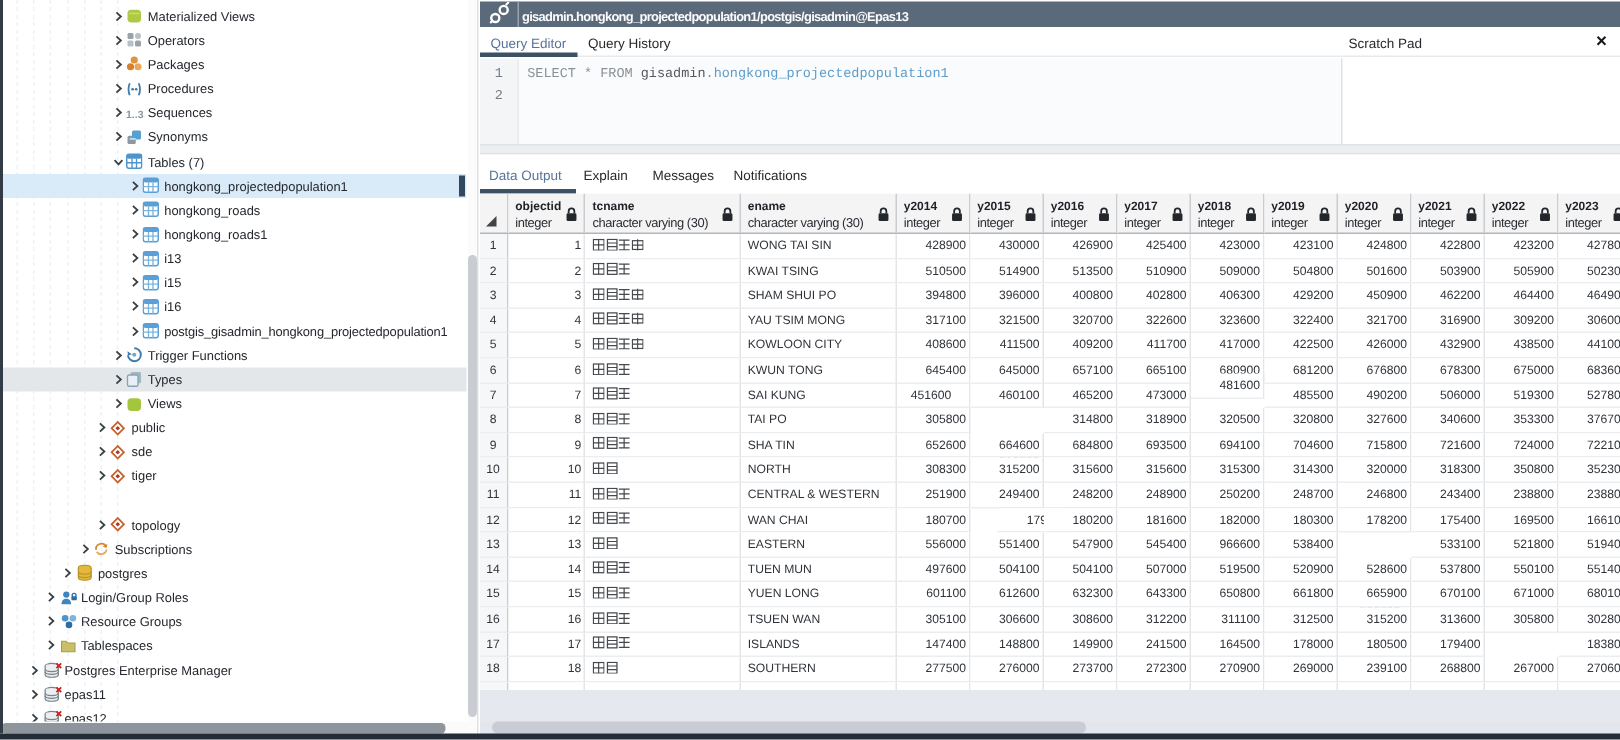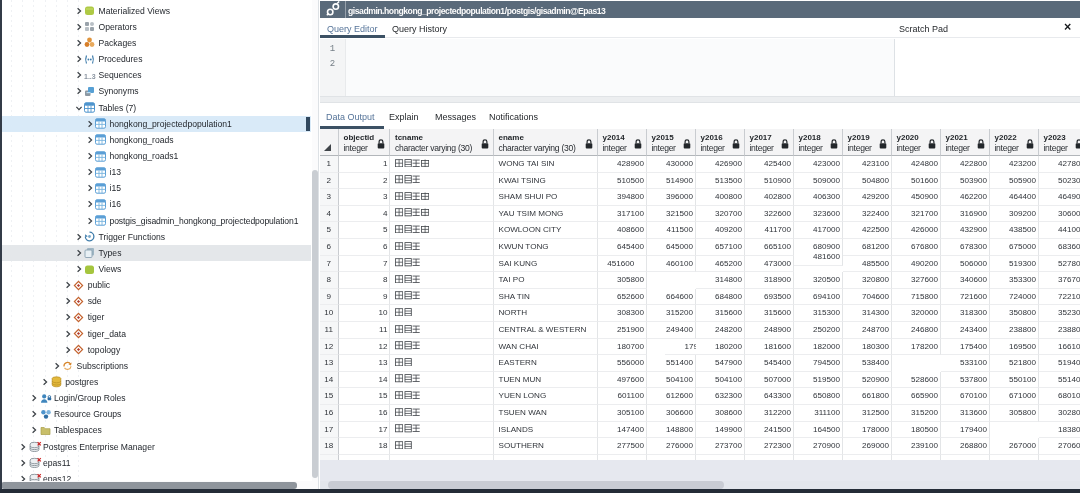--- a/index.html
+++ b/index.html
@@ -330,34 +330,20 @@
         </svg>
       </span>
 <span class="tico" style="left:73.2px;top:2.6px">
         <svg width="11" height="11" viewBox="0 0 11 11">
           <rect x="2.6" y="2.6" width="5.8" height="5.8" fill="none" stroke="#c4622d" stroke-width="1.2" transform="rotate(45 5.5 5.5)"></rect>
           <rect x="4.4" y="4.4" width="2.2" height="2.2" fill="#b03a2e" transform="rotate(45 5.5 5.5)"></rect>
         </svg>
       </span>
 <span class="tlabel" style="left:87.7px">tiger</span>
 </div>
-<div class="trow" style="top:325.5px;">
-<span class="arr" style="left:63.7px;top:4px">
-        <svg width="8" height="8" viewBox="0 0 8 8">
-          <path d="M2.6 1.2 L5.6 4 L2.6 6.8" stroke="#3a3f44" stroke-width="1.2" fill="none"></path>
-        </svg>
-      </span>
-<span class="tico" style="left:73.2px;top:2.6px">
-        <svg width="11" height="11" viewBox="0 0 11 11">
-          <rect x="2.6" y="2.6" width="5.8" height="5.8" fill="none" stroke="#c4622d" stroke-width="1.2" transform="rotate(45 5.5 5.5)"></rect>
-          <rect x="4.4" y="4.4" width="2.2" height="2.2" fill="#b03a2e" transform="rotate(45 5.5 5.5)"></rect>
-        </svg>
-      </span>
-<span class="tlabel" style="left:87.7px">tiger_data</span>
-</div>
 <div class="trow" style="top:341.7px;">
 <span class="arr" style="left:63.7px;top:4px">
         <svg width="8" height="8" viewBox="0 0 8 8">
           <path d="M2.6 1.2 L5.6 4 L2.6 6.8" stroke="#3a3f44" stroke-width="1.2" fill="none"></path>
         </svg>
       </span>
 <span class="tico" style="left:73.2px;top:2.6px">
         <svg width="11" height="11" viewBox="0 0 11 11">
           <rect x="2.6" y="2.6" width="5.8" height="5.8" fill="none" stroke="#c4622d" stroke-width="1.2" transform="rotate(45 5.5 5.5)"></rect>
           <rect x="4.4" y="4.4" width="2.2" height="2.2" fill="#b03a2e" transform="rotate(45 5.5 5.5)"></rect>
@@ -509,20 +495,21 @@
 <span class="abs" style="left:7px;top:6px;color:#567499">Query Editor</span>
 <span class="abs" style="left:72px;top:6px;color:#26292d">Query History</span>
 <span class="abs" style="left:0px;top:17px;width:65px;height:3px;background:#3c5164"></span>
 <span class="abs" style="left:579px;top:6px;color:#26292d">Scratch Pad</span>
 <span class="abs" style="left:744px;top:1.5px;color:#15181b;font-size:12.5px;font-weight:bold">×</span>
 </div>
 <div id="editor">
 <div id="gutter">
         <div style="padding-top:3px;line-height:15px">1<br>2</div>
       </div>
+<div class="cm abs" style="left:31.5px;top:3px;line-height:15px"><span style="color:#8b9096">SELECT </span><span style="color:#8b9096">* </span><span style="color:#8b9096">FROM </span><span style="color:#55595e">gisadmin</span><span style="color:#8b9096">.</span><span style="color:#5f9cc8">hongkong_projectedpopulation1</span></div>
 </div>
 <div id="scratch"></div>
 <div id="splitter"></div>
 <div id="otabs">
 <span class="abs" style="left:6px;top:9px;color:#567499">Data Output</span>
 <span class="abs" style="left:69px;top:9px;color:#26292d">Explain</span>
 <span class="abs" style="left:115px;top:9px;color:#26292d">Messages</span>
 <span class="abs" style="left:169px;top:9px;color:#26292d">Notifications</span>
 <span class="abs" style="left:0px;top:23px;width:64px;height:3px;background:#3c5164"></span>
 </div>
@@ -915,21 +902,21 @@
           <path d="M0.6 4.2 h7.3 M4.2 0.6 v7.3" stroke="#45494e" stroke-width="0.8"></path>
         </svg><svg width="8.2" height="8.4" viewBox="0 0 8.4 8.4" style="display:inline-block;vertical-align:-1px;margin-right:0.4px">
           <rect x="1" y="0.5" width="6.5" height="7.5" fill="none" stroke="#45494e" stroke-width="0.85"></rect>
           <path d="M1 3 h6.5 M1 5.5 h6.5" stroke="#45494e" stroke-width="0.8"></path>
         </svg></div>
 <div class="dcell txt" style="left:173.5px;top:226.2px;width:104.0px;height:16.6px;line-height:15.600000000000001px;">EASTERN</div>
 <div class="dcell num" style="left:277.5px;top:226.2px;width:49.0px;height:16.6px;line-height:15.600000000000001px;">556000</div>
 <div class="dcell num" style="left:326.5px;top:226.2px;width:49.0px;height:16.6px;line-height:15.600000000000001px;">551400</div>
 <div class="dcell num" style="left:375.5px;top:226.2px;width:49.0px;height:16.6px;line-height:15.600000000000001px;">547900</div>
 <div class="dcell num" style="left:424.5px;top:226.2px;width:49.0px;height:16.6px;line-height:15.600000000000001px;">545400</div>
-<div class="dcell num" style="left:473.5px;top:226.2px;width:49.0px;height:16.6px;line-height:15.600000000000001px;">794500</div>
+<div class="dcell num" style="left:473.5px;top:226.2px;width:49.0px;height:16.6px;line-height:15.600000000000001px;">966600</div>
 <div class="dcell num" style="left:522.5px;top:226.2px;width:49.0px;height:16.6px;line-height:15.600000000000001px;">538400</div>
 <div class="dcell num" style="left:567px;top:226.2px;width:49.0px;height:16.6px;line-height:15.600000000000001px;margin-top:45px;">536700</div>
 <div class="dcell num" style="left:620.5px;top:226.2px;width:49.0px;height:16.6px;line-height:15.600000000000001px;">533100</div>
 <div class="dcell num" style="left:669.5px;top:226.2px;width:49.0px;height:16.6px;line-height:15.600000000000001px;">521800</div>
 <div class="dcell num" style="left:718.5px;top:226.2px;width:49.0px;height:16.6px;line-height:15.600000000000001px;">519400</div>
 <div class="dcell" style="left:0.0px;top:242.8px;width:18.5px;height:16.6px;line-height:15.600000000000001px;text-align:center;background:#f6f7f8;border-right:1px solid #c9ccd0;">14</div>
 <div class="dcell num" style="left:18.5px;top:242.8px;width:51.5px;height:16.6px;line-height:15.600000000000001px;">14</div>
 <div class="dcell txt" style="left:70.0px;top:242.8px;width:103.5px;height:16.6px;line-height:15.600000000000001px;"><svg width="8.2" height="8.4" viewBox="0 0 8.4 8.4" style="display:inline-block;vertical-align:-1px;margin-right:0.4px">
           <rect x="0.6" y="0.6" width="7.3" height="7.3" fill="none" stroke="#45494e" stroke-width="0.85"></rect>
           <path d="M0.6 4.2 h7.3 M4.2 0.6 v7.3" stroke="#45494e" stroke-width="0.8"></path>

